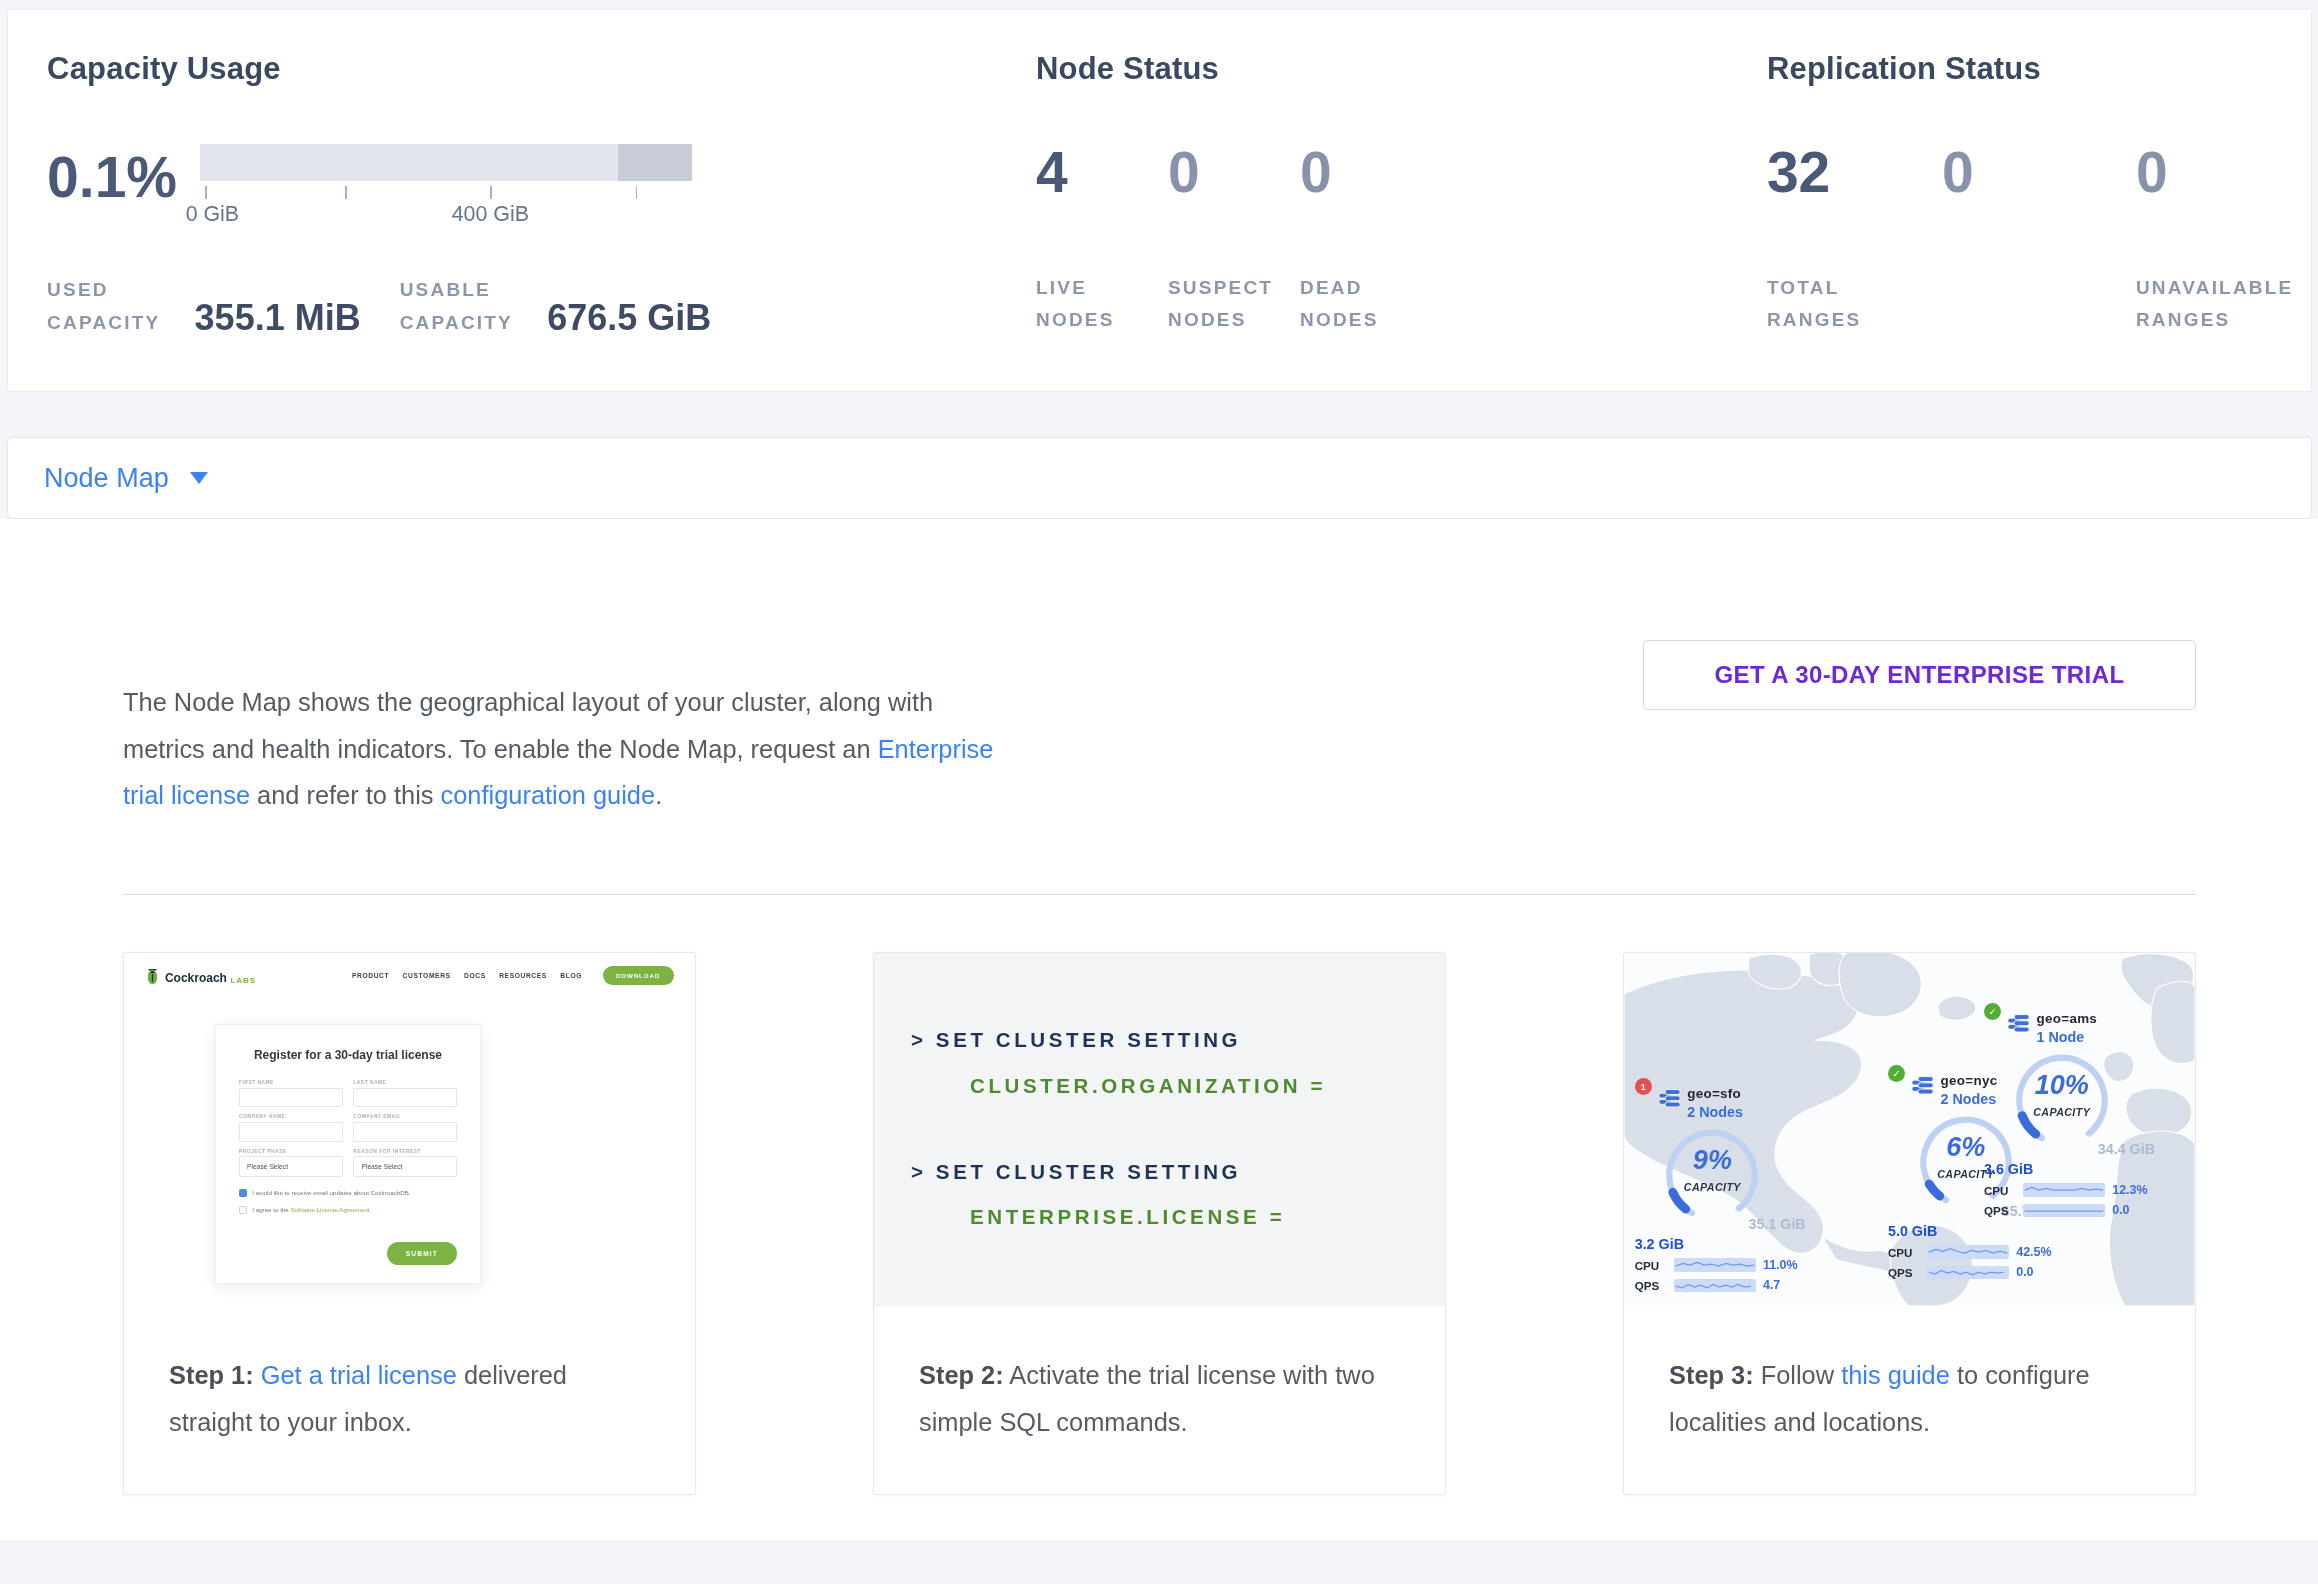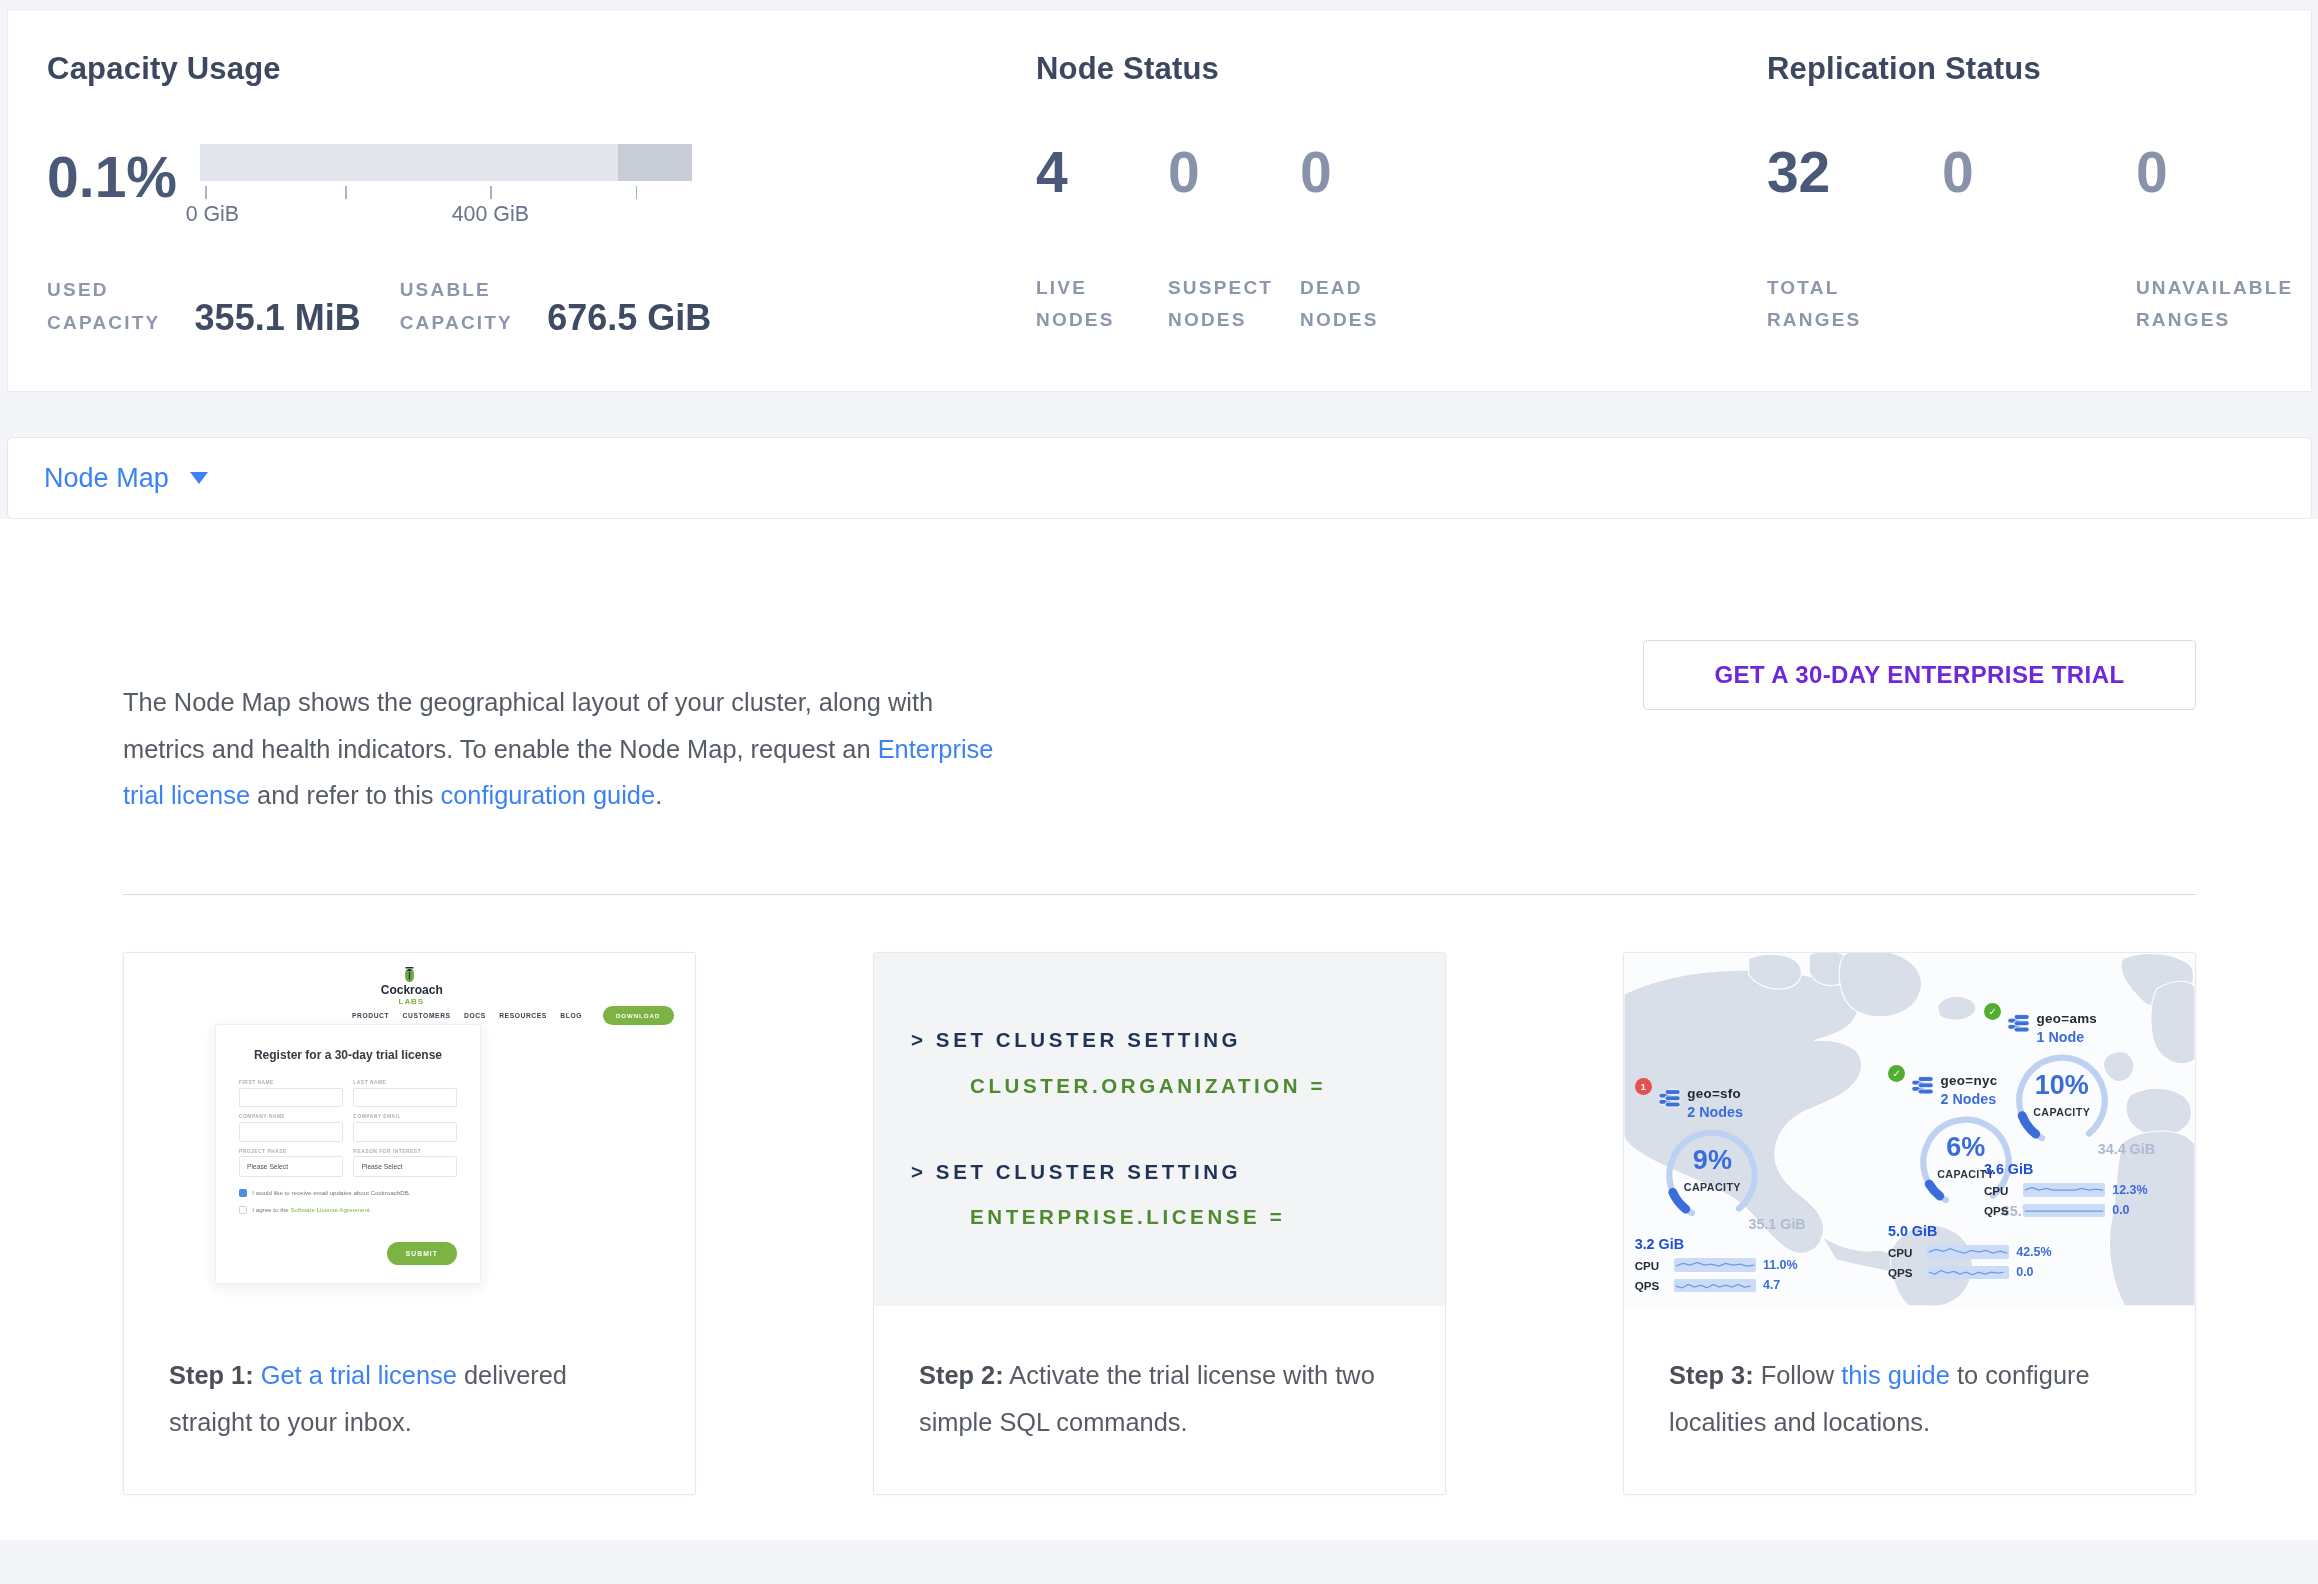--- a/index.html
+++ b/index.html
@@ -160,21 +160,21 @@
     line-height: 1.86;
     color: #565c66;
   }
   .card-caption b { color: #4b5058; font-weight: 700; }
 
   
   .mini-site { background: #fff; }
   .ms-header {
     position: absolute; top: 12.5px; left: 0; right: 0;
     padding: 0 21.4px;
-    display: flex; align-items: center; flex-direction: column;
+    display: flex; align-items: flex-end;
   }
   .ms-logo { display: flex; align-items: center; }
   .ms-brand { font-size: 12px; font-weight: 800; color: #242e3a; margin-left: 4.5px; }
   .ms-brand-suffix { font-size: 8px; font-weight: 800; color: #7cb342; letter-spacing: 0.9px; margin-left: 3.6px; }
   .ms-nav { margin-left: auto; display: flex; align-items: center; gap: 13.4px; }
   .ms-nav-item { font-size: 6.7px; font-weight: 700; letter-spacing: 0.6px; color: #39424e; }
   .ms-download {
     background: #7cb342; color: #fff;
     font-size: 6.2px; font-weight: 800; letter-spacing: 0.9px;
     padding: 6.2px 13.4px; border-radius: 9.8px; margin-left: 7.1px;
@@ -231,21 +231,21 @@
   .badge {
     width: 17px; height: 17px; border-radius: 50%;
     color: #fff; font-size: 9.8px; font-weight: 800;
     display: flex; align-items: center; justify-content: center;
     margin-top: -7.1px; flex: none;
   }
   .badge.err { background: #e2504f; }
   .badge.ok { background: #52ae30; }
   .loc-name { font-size: 13.4px; font-weight: 800; color: #24292f; letter-spacing: 0.3px; }
   .loc-nodes { font-size: 14.3px; font-weight: 700; color: #3b6cdb; margin-top: 2.7px; }
-  .loc-gauge { position: relative; width: 134px; height: 105px; margin: 1.8px 0 0 10.7px; }
+  .loc-gauge { position: relative; width: 134px; height: 105px; margin: 1.8px 0 0 10.7px; font-style: italic; }
   .loc-pct { position: absolute; top: 23px; left: 0; right: 0; text-align: center; font-size: 27px; font-weight: 800; color: #3b6cdb; }
   .loc-caplabel { position: absolute; top: 59px; left: 0; right: 0; text-align: center; font-size: 10.7px; font-weight: 800; color: #2c3340; letter-spacing: 0.4px; }
   .loc-range { display: flex; justify-content: space-between; width: 171px; margin-top: -10.7px; font-size: 14.3px; font-weight: 700; }
   .loc-used { color: #1d4ed8; margin-top: 20px; }
   .loc-total { color: #aebad2; }
   .loc-metric { display: flex; align-items: center; margin-top: 6.2px; gap: 7.1px; }
   .m-label { font-size: 11.6px; font-weight: 800; color: #242a33; width: 32px; }
   .spark { width: 82px; height: 13.4px; background: #cddcf6; border-radius: 1.8px; flex: none; }
   .m-val { font-size: 12.5px; font-weight: 800; color: #3b6cdb; }
 </style>

